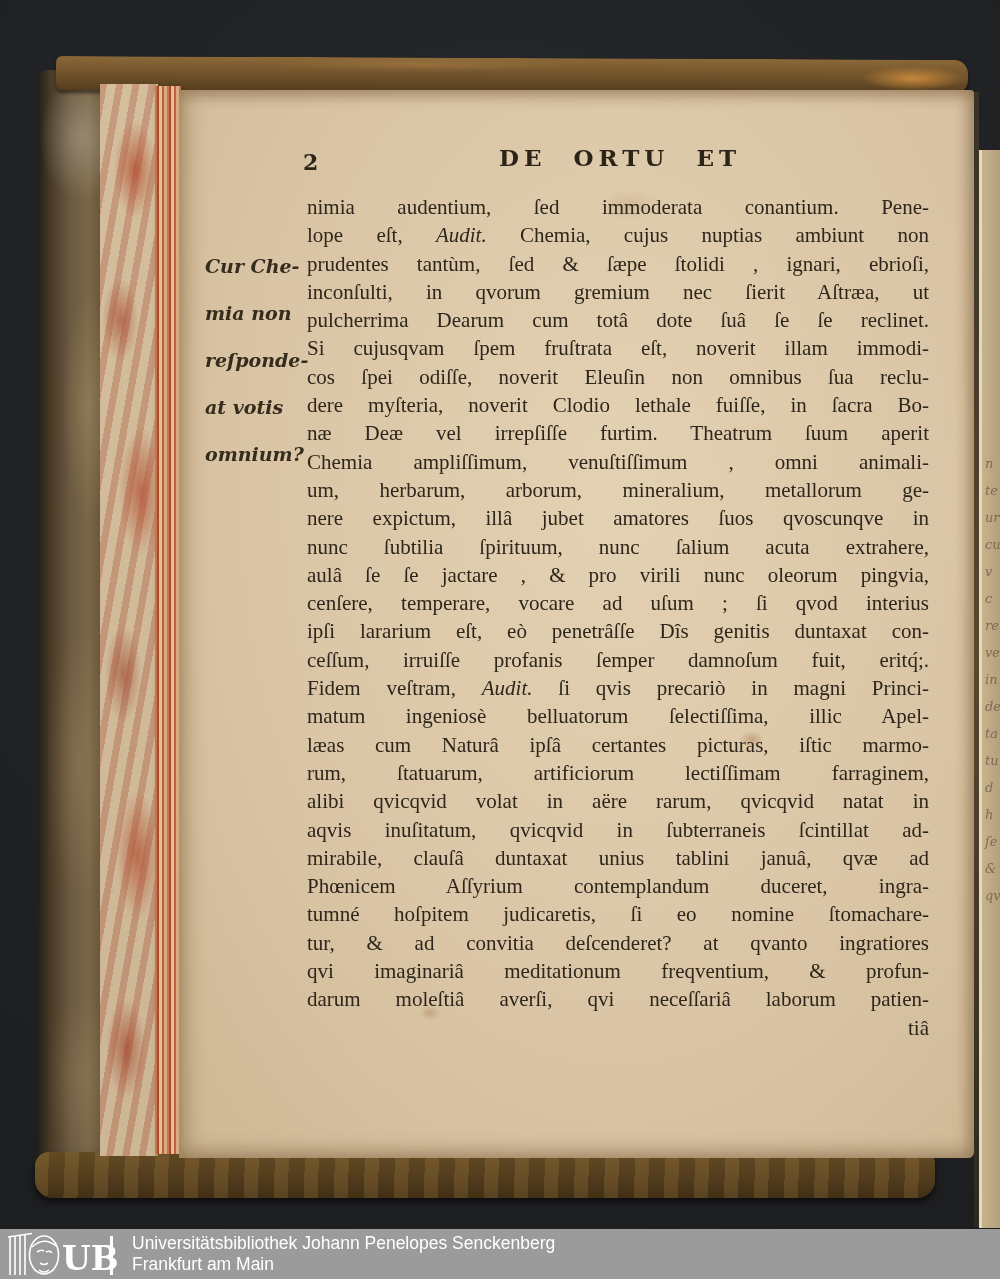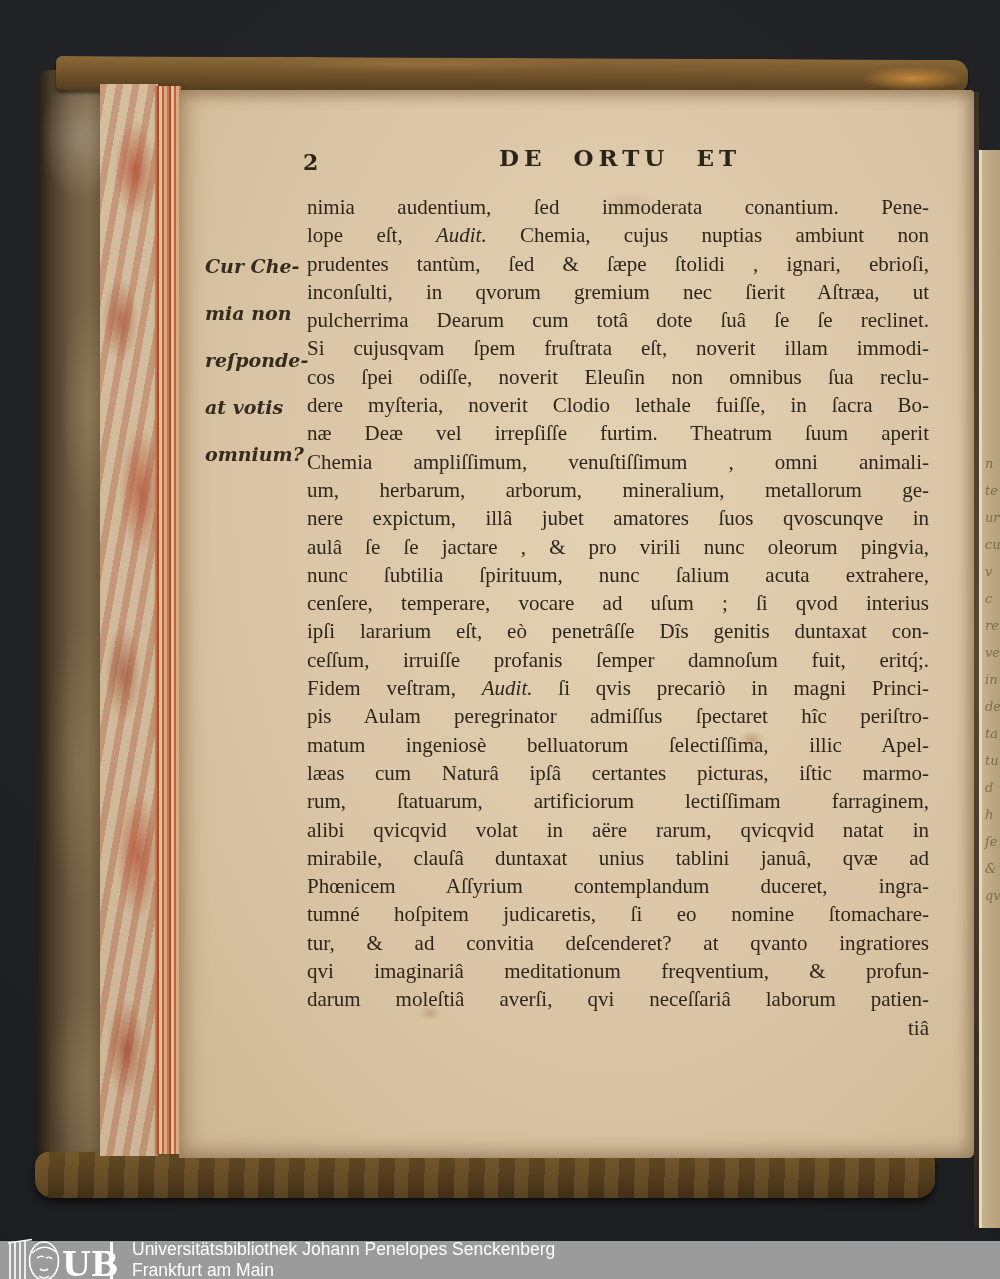--- a/index.html
+++ b/index.html
@@ -102,21 +102,21 @@
   }
   .body-text{
     position:absolute;left:307px;top:193px;width:622px;
     font-size:21px;line-height:28.3px;color:#2e261b;font-family:Liberation Serif, serif;
   }
   .body-line{text-align:justify;text-align-last:justify;white-space:nowrap;}
   .body-line i{font-style:italic;}
   .catchword-line{text-align:right;font-size:21px;line-height:28.3px;color:#2e261b;}
   
   .footer-bar{
-    position:absolute;left:0;bottom:0;width:1000px;height:38px;background:#9b9b9b;
+    position:absolute;left:0;bottom:0;width:1000px;height:50px;background:#9b9b9b;
     display:flex;align-items:center;
     font-family:"Liberation Sans", sans-serif;
   }
   .footer-logo{margin-left:6px;flex:0 0 auto;}
   .footer-text{margin-left:14px;color:#ffffff;font-size:17.5px;line-height:21px;}
 </style>
 </head>
 <body>
 
 <div class="stage">
@@ -151,31 +151,31 @@
         <div class="body-line"><span>prudentes tantùm, ſed &amp; ſæpe ſtolidi , ignari, ebrioſi,</span></div>
         <div class="body-line"><span>inconſulti, in qvorum gremium nec ſierit Aſtræa, ut</span></div>
         <div class="body-line"><span>pulcherrima Dearum cum totâ dote ſuâ ſe ſe reclinet.</span></div>
         <div class="body-line"><span>Si cujusqvam ſpem fruſtrata eſt, noverit illam immodi-</span></div>
         <div class="body-line"><span>cos ſpei odiſſe, noverit Eleuſin non omnibus ſua reclu-</span></div>
         <div class="body-line"><span>dere myſteria, noverit Clodio lethale fuiſſe, in ſacra Bo-</span></div>
         <div class="body-line"><span>næ Deæ vel irrepſiſſe furtim.   Theatrum ſuum aperit</span></div>
         <div class="body-line"><span>Chemia ampliſſimum, venuſtiſſimum , omni animali-</span></div>
         <div class="body-line"><span>um, herbarum, arborum, mineralium, metallorum ge-</span></div>
         <div class="body-line"><span>nere expictum, illâ jubet amatores ſuos qvoscunqve in</span></div>
+        <div class="body-line"><span>nunc ſubtilia ſpirituum, nunc ſalium acuta extrahere,</span></div>
         <div class="body-line"><span>aulâ ſe ſe jactare , &amp; pro virili nunc oleorum pingvia,</span></div>
-        <div class="body-line"><span>nunc ſubtilia ſpirituum, nunc ſalium acuta extrahere,</span></div>
         <div class="body-line"><span>cenſere, temperare, vocare ad uſum ; ſi qvod interius</span></div>
         <div class="body-line"><span>ipſi lararium eſt, eò penetrâſſe Dîs genitis duntaxat con-</span></div>
         <div class="body-line"><span>ceſſum, irruiſſe profanis ſemper damnoſum fuit, eritq́;.</span></div>
         <div class="body-line"><span>Fidem veſtram, </span><i>Audit.</i><span> ſi qvis precariò in magni Princi-</span></div>
-        <div class="body-line"><span>pis Aulam peregrinator admiſſus ſpectaret hîc periſtro-</span></div>
         <div class="body-line"><span>matum ingeniosè belluatorum ſelectiſſima, illic Apel-</span></div>
         <div class="body-line"><span>læas cum Naturâ ipſâ certantes picturas, iſtic marmo-</span></div>
         <div class="body-line"><span>rum, ſtatuarum, artificiorum lectiſſimam farraginem,</span></div>
         <div class="body-line"><span>alibi qvicqvid volat in aëre rarum, qvicqvid natat in</span></div>
+        <div class="body-line"><span>aqvis inuſitatum, qvicqvid in ſubterraneis ſcintillat ad-</span></div>
         <div class="body-line"><span>mirabile, clauſâ duntaxat unius tablini januâ, qvæ ad</span></div>
         <div class="body-line"><span>Phœnicem Aſſyrium contemplandum duceret, ingra-</span></div>
         <div class="body-line"><span>tumné hoſpitem judicaretis, ſi eo nomine ſtomachare-</span></div>
         <div class="body-line"><span>tur, &amp; ad convitia deſcenderet? at qvanto ingratiores</span></div>
         <div class="body-line"><span>qvi imaginariâ meditationum freqventium, &amp; profun-</span></div>
         <div class="body-line"><span>darum moleſtiâ averſi, qvi neceſſariâ laborum patien-</span></div>
         <div class="catchword-line">tiâ</div>
       </div>
 
     <div class="gap-line"></div>

